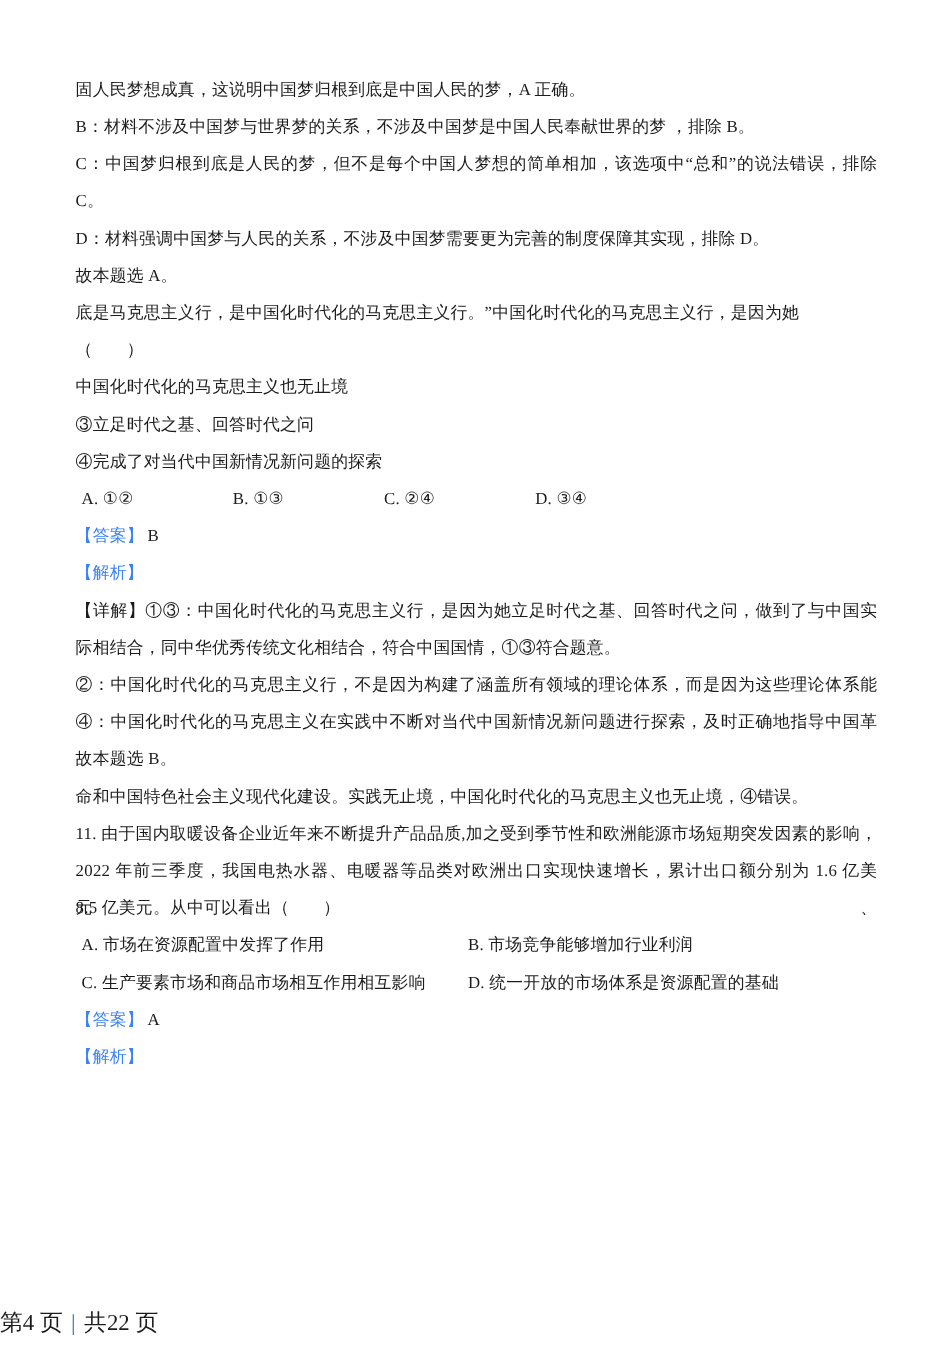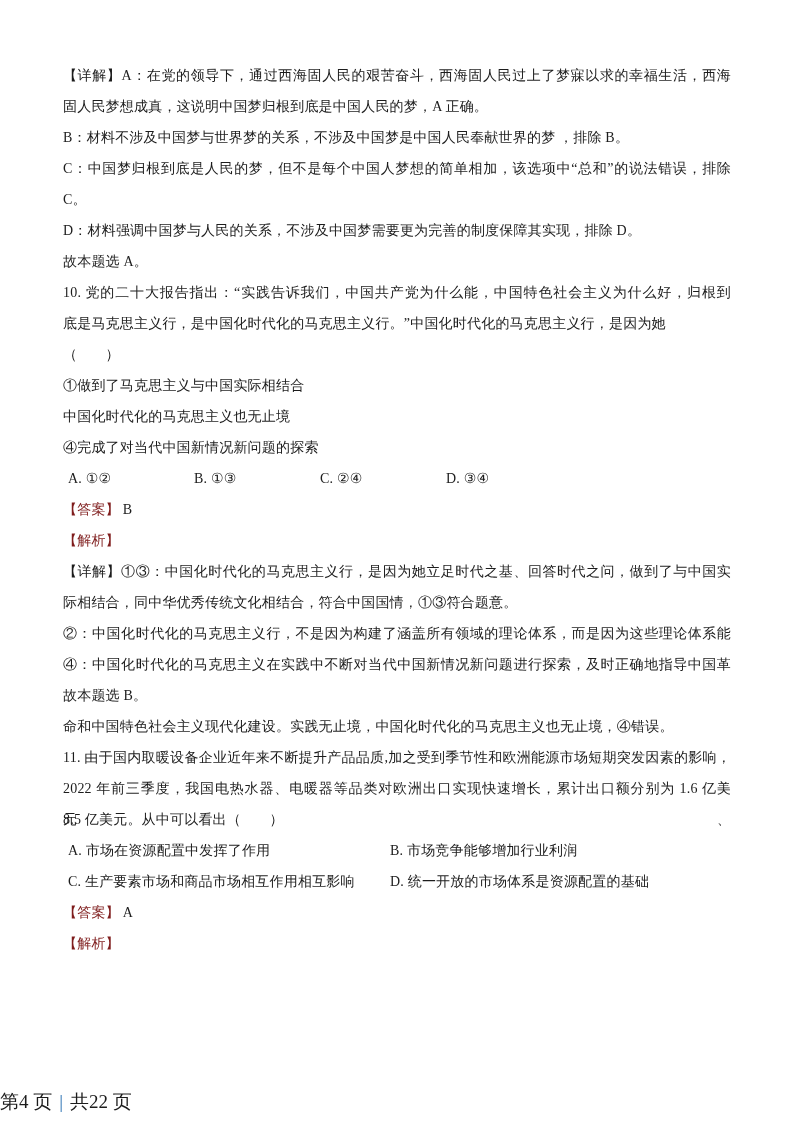--- a/index.html
+++ b/index.html
@@ -42,21 +42,21 @@
   }
   .choice-row2 {
     padding-left: 5px;
   }
   .choice-row2 .cL {
     display: inline-block;
     width: 322px;
     vertical-align: top;
   }
   .blue {
-    color: #7f1d1d;
+    color: #3b82f6;
   }
   .ans-val {
     margin-left: 3px;
   }
   .footer {
     position: absolute;
     top: 1089px;
     left: 0;
     width: 100%;
     font-size: 19px;
@@ -67,35 +67,33 @@
     padding: 0 7px;
   }
 </style>
 </head>
 <body>
 
 <div class="page">
   <div class="content">
 
     <div>
-      <div class="line fill">【详解】A：在党的领导下，通过西海固人民的艰苦奋斗，西海固人民过上了梦寐以求的幸福生活，西海</div>
       <div class="line">固人民梦想成真，这说明中国梦归根到底是中国人民的梦，A 正确。</div>
       <div class="line">B：材料不涉及中国梦与世界梦的关系，不涉及中国梦是中国人民奉献世界的梦 ，排除 B。</div>
       <div class="line fill">C：中国梦归根到底是人民的梦，但不是每个中国人梦想的简单相加，该选项中“总和”的说法错误，排除</div>
       <div class="line">C。</div>
       <div class="line">D：材料强调中国梦与人民的关系，不涉及中国梦需要更为完善的制度保障其实现，排除 D。</div>
       <div class="line">故本题选 A。</div>
     </div>
 
     <div>
-      <div class="line fill">10. 党的二十大报告指出：“实践告诉我们，中国共产党为什么能，中国特色社会主义为什么好，归根到</div>
       <div class="line">底是马克思主义行，是中国化时代化的马克思主义行。”中国化时代化的马克思主义行，是因为她</div>
       <div class="line">（　　）</div>
-      <div class="line">①做到了马克思主义与中国实际相结合</div>
       <div class="line">中国化时代化的马克思主义也无止境</div>
+      <div class="line">③立足时代之基、回答时代之问</div>
       <div class="line">④完成了对当代中国新情况新问题的探索</div>
       <div class="line choice-row4">
         <span class="c4">A. ①②</span><span class="c4">B. ①③</span><span class="c4">C. ②④</span><span>D. ③④</span>
       </div>
       <div class="line">
         <span class="blue">【答案】</span><span class="ans-val">B</span>
       </div>
       <div class="line">
         <span class="blue">【解析】</span>
       </div>

